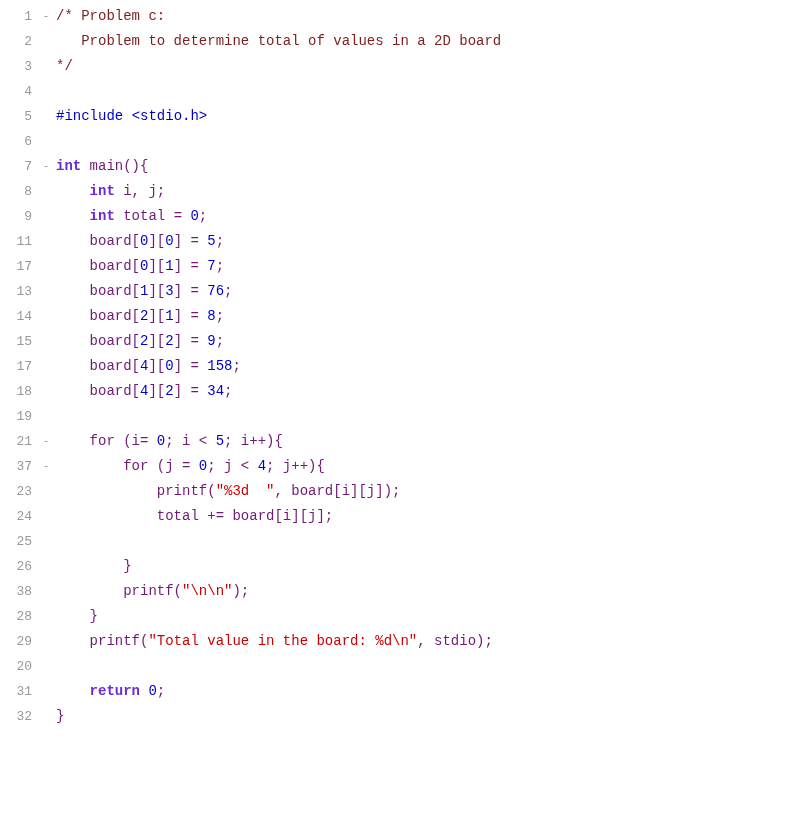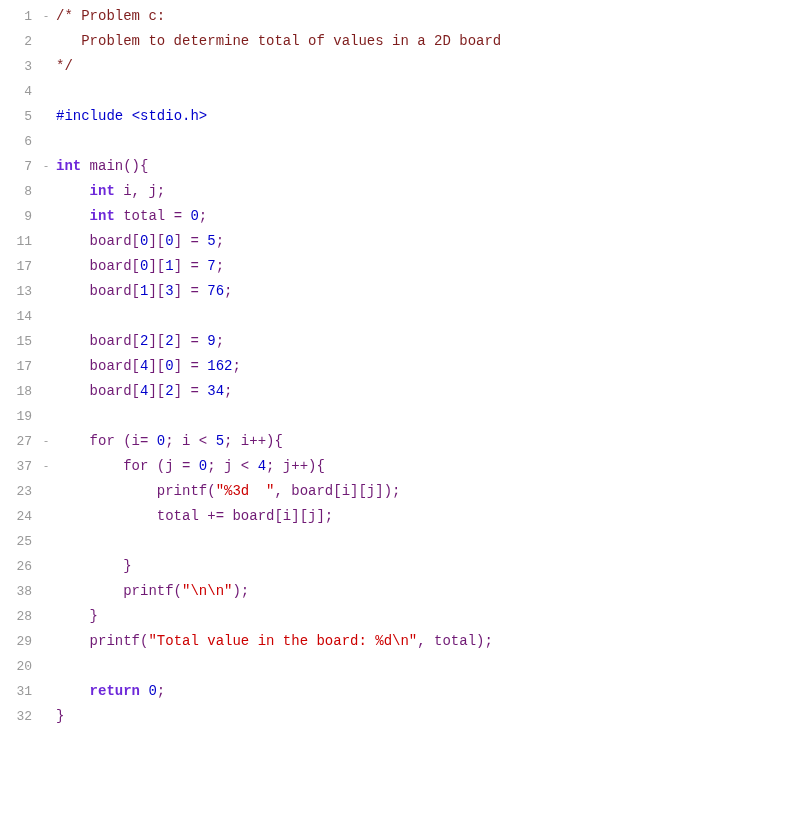--- a/index.html
+++ b/index.html
@@ -131,43 +131,44 @@
         <div class="code-content"><span class="c-plain">    board[</span><span class="c-number">0</span><span class="c-plain">][</span><span class="c-number">1</span><span class="c-plain">] = </span><span class="c-number">7</span><span class="c-plain">;</span></div>
       </div>
       <div class="code-row">
         <div class="line-number">13</div>
         <div class="fold-marker"> </div>
         <div class="code-content"><span class="c-plain">    board[</span><span class="c-number">1</span><span class="c-plain">][</span><span class="c-number">3</span><span class="c-plain">] = </span><span class="c-number">76</span><span class="c-plain">;</span></div>
       </div>
       <div class="code-row">
         <div class="line-number">14</div>
         <div class="fold-marker"> </div>
+        <div class="code-content"><span class="c-plain">    board[</span><span class="c-number">2</span><span class="c-plain">][</span><span class="c-number">1</span><span class="c-plain">] = </span><span class="c-number">8</span><span class="c-plain">;</span></div>
       </div>
       <div class="code-row">
         <div class="line-number">15</div>
         <div class="fold-marker"> </div>
         <div class="code-content"><span class="c-plain">    board[</span><span class="c-number">2</span><span class="c-plain">][</span><span class="c-number">2</span><span class="c-plain">] = </span><span class="c-number">9</span><span class="c-plain">;</span></div>
       </div>
       <div class="code-row">
         <div class="line-number">17</div>
         <div class="fold-marker"> </div>
-        <div class="code-content"><span class="c-plain">    board[</span><span class="c-number">4</span><span class="c-plain">][</span><span class="c-number">0</span><span class="c-plain">] = </span><span class="c-number">162</span><span class="c-plain">;</span></div>
+        <div class="code-content"><span class="c-plain">    board[</span><span class="c-number">4</span><span class="c-plain">][</span><span class="c-number">0</span><span class="c-plain">] = </span><span class="c-number">158</span><span class="c-plain">;</span></div>
       </div>
       <div class="code-row">
         <div class="line-number">18</div>
         <div class="fold-marker"> </div>
         <div class="code-content"><span class="c-plain">    board[</span><span class="c-number">4</span><span class="c-plain">][</span><span class="c-number">2</span><span class="c-plain">] = </span><span class="c-number">34</span><span class="c-plain">;</span></div>
       </div>
       <div class="code-row">
         <div class="line-number">19</div>
         <div class="fold-marker"> </div>
         <div class="code-content"> </div>
       </div>
       <div class="code-row">
-        <div class="line-number">27</div>
+        <div class="line-number">21</div>
         <div class="fold-marker">-</div>
         <div class="code-content"><span class="c-plain">    for (i= </span><span class="c-number">0</span><span class="c-plain">; i &lt; </span><span class="c-number">5</span><span class="c-plain">; i++){</span></div>
       </div>
       <div class="code-row">
         <div class="line-number">37</div>
         <div class="fold-marker">-</div>
         <div class="code-content"><span class="c-plain">        for (j = </span><span class="c-number">0</span><span class="c-plain">; j &lt; </span><span class="c-number">4</span><span class="c-plain">; j++){</span></div>
       </div>
       <div class="code-row">
         <div class="line-number">23</div>
@@ -195,21 +196,21 @@
         <div class="code-content"><span class="c-plain">        printf(</span><span class="c-string">"\n\n"</span><span class="c-plain">);</span></div>
       </div>
       <div class="code-row">
         <div class="line-number">28</div>
         <div class="fold-marker"> </div>
         <div class="code-content"><span class="c-plain">    }</span></div>
       </div>
       <div class="code-row">
         <div class="line-number">29</div>
         <div class="fold-marker"> </div>
-        <div class="code-content"><span class="c-plain">    printf(</span><span class="c-string">"Total value in the board: %d\n"</span><span class="c-plain">, total);</span></div>
+        <div class="code-content"><span class="c-plain">    printf(</span><span class="c-string">"Total value in the board: %d\n"</span><span class="c-plain">, stdio);</span></div>
       </div>
       <div class="code-row">
         <div class="line-number">20</div>
         <div class="fold-marker"> </div>
         <div class="code-content"> </div>
       </div>
       <div class="code-row">
         <div class="line-number">31</div>
         <div class="fold-marker"> </div>
         <div class="code-content"><span class="c-keyword">    return </span><span class="c-number">0</span><span class="c-plain">;</span></div>

